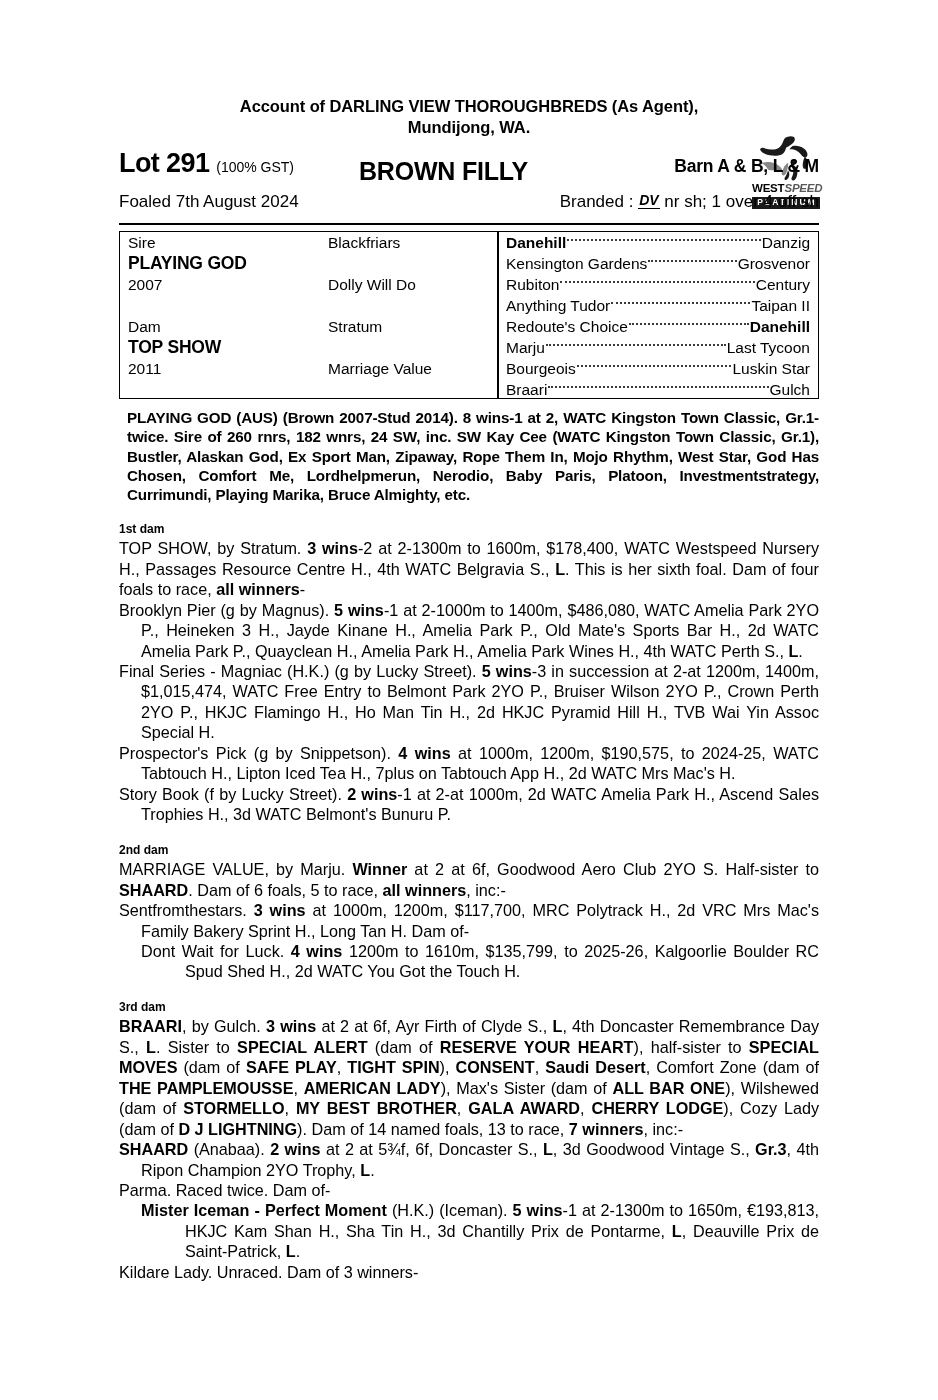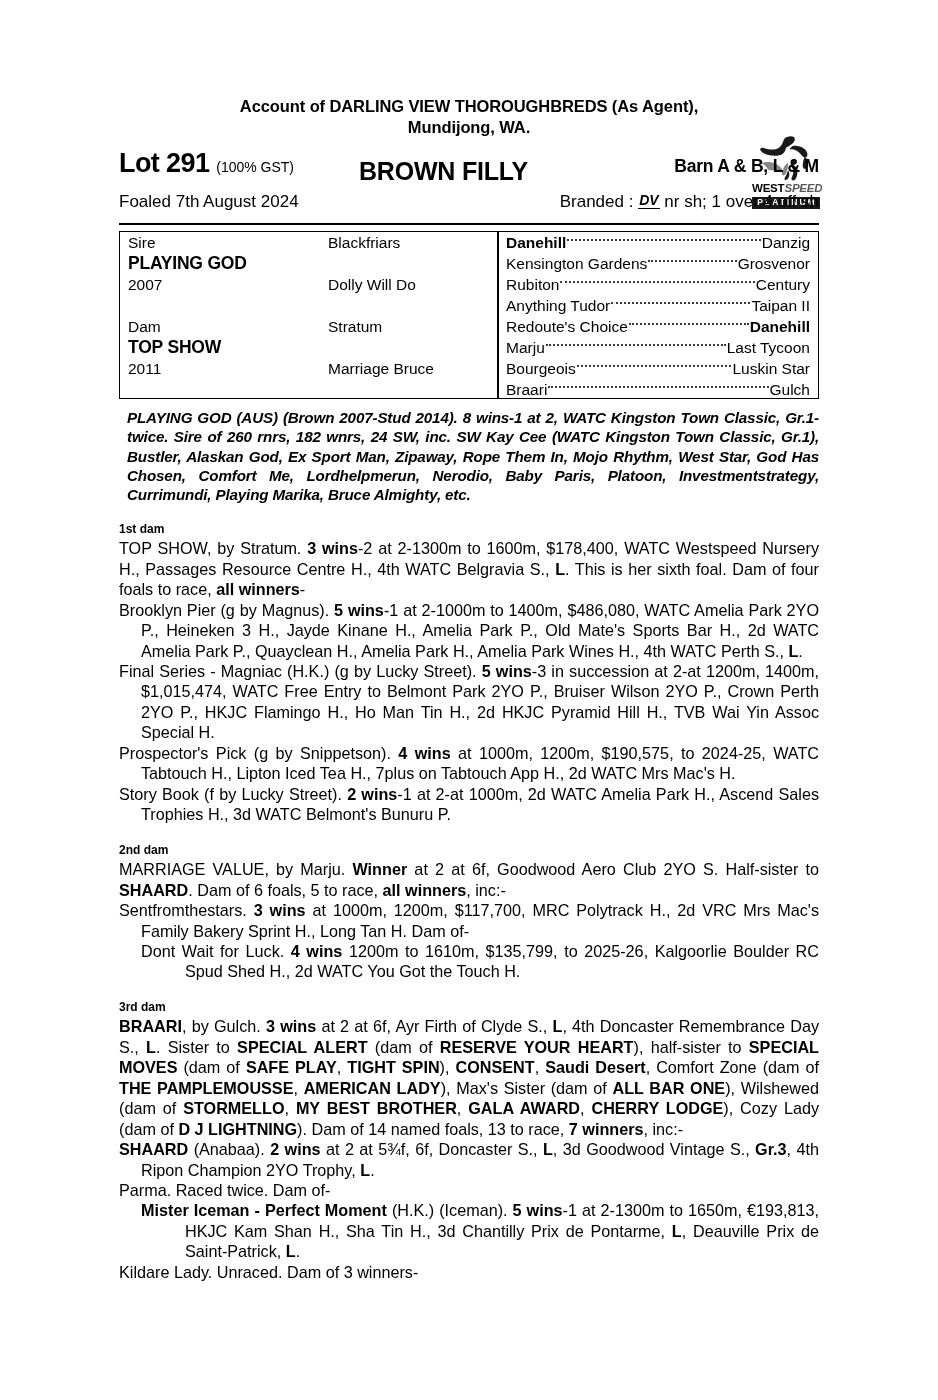--- a/index.html
+++ b/index.html
@@ -150,21 +150,20 @@
   
   .sire-para {
     width: 700px;
     margin: 9px auto 12px auto;
     font-size: 15.2px;
     font-weight: bold;
     line-height: 1.26;
     text-align: justify;
     letter-spacing: -0.15px;
     padding-left: 8px;
-    font-style: italic;
   }
 
   
   .narr {
     width: 700px;
     margin: 0 auto;
     font-size: 16.2px;
     line-height: 1.265;
   }
   .damhead {
@@ -237,21 +236,21 @@
         <div class="ped-row">
           <span class="ped-c1">Dam</span>
           <span class="ped-c2">Stratum</span>
         </div>
         <div class="ped-row">
           <span class="ped-c1 bigname">TOP SHOW</span>
           <span class="ped-c2"></span>
         </div>
         <div class="ped-row">
           <span class="ped-c1">2011</span>
-          <span class="ped-c2">Marriage Bruce</span>
+          <span class="ped-c2">Marriage Value</span>
         </div>
         <div class="ped-row">
           <span class="ped-c1"></span>
           <span class="ped-c2"></span>
         </div>
       </div>
     <div class="ped-divider"></div>
     <div class="ped-right" id="ped-right">
         <div class="ped-row">
           <span class="dot-name b">Danehill</span>

